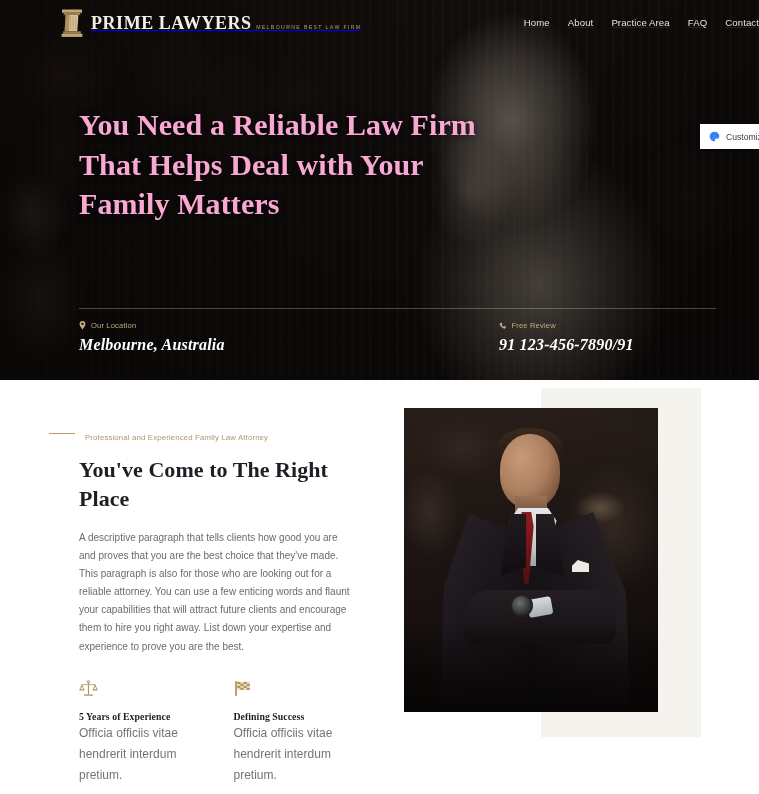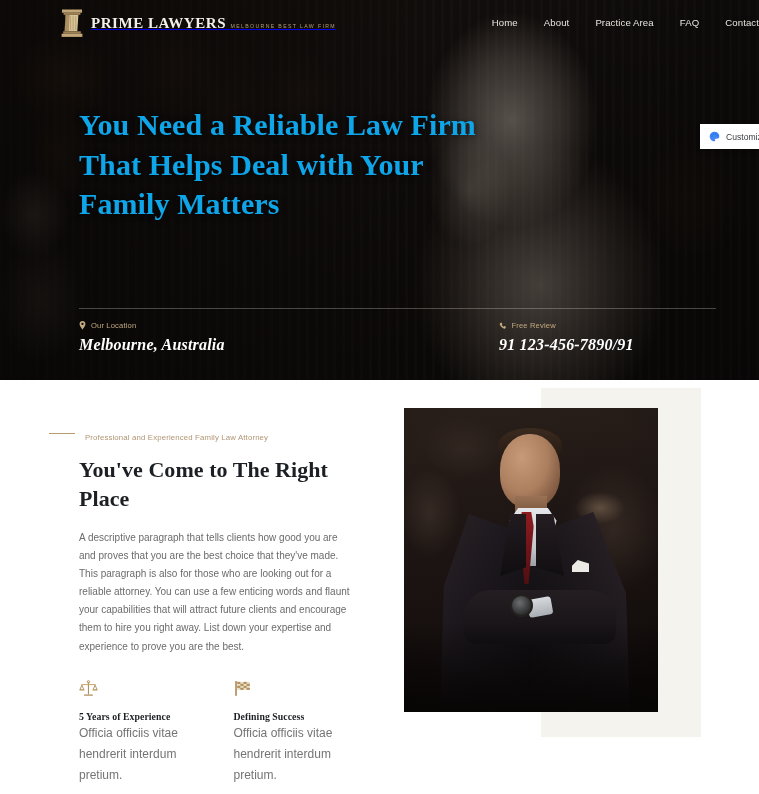--- a/index.html
+++ b/index.html
@@ -55,30 +55,31 @@
   .navbar {
     display:flex; align-items:center;
     height:45px;
     padding-left:60px; padding-right:0;
   }
   .logo { display:flex; align-items:center; gap:7px; }
   .logo-mark { width:24px; height:30px; display:block; }
   .logo-text { line-height:1; }
   .logo-name {
     font-family:"Liberation Serif", serif;
-    font-size:15px; font-weight:700; letter-spacing:0.55px;
+    font-size:18px; font-weight:700; letter-spacing:0.55px;
     color:#f2efe9; white-space:nowrap;
   }
   .logo-sub {
     font-size:5.2px; letter-spacing:1.35px; font-weight:400;
     color:#b99f76; margin-top:2.5px; white-space:nowrap;
   }
   .nav-links {
-    display:flex; align-items:center; gap:26px;
+    display:flex; align-items:center; gap:18px;
     margin-left:auto;
+    text-decoration:underline;
   }
   .nav-links a {
     font-size:9.6px; color:#e7e4df; text-decoration:none;
     letter-spacing:0.1px; white-space:nowrap;
   }
   .cta-btn {
     margin-left:32px; margin-right:0;
     background:#b79b6e; color:#ffffff;
     font-size:8.2px; font-weight:700; letter-spacing:0.7px;
     border:none; cursor:pointer;
@@ -91,21 +92,21 @@
   .hero-copy { padding-left:49px; margin-top:60px; }
   .eyebrow { display:flex; align-items:center; gap:10px; }
   .eyebrow .rule { width:26px; height:1px; background:#b79b6e; display:block; }
   .eyebrow .txt {
     font-size:8.6px; color:#c0a77f; letter-spacing:0.25px; white-space:nowrap;
   }
   .hero-title {
     margin-top:15px; margin-left:30px;
     font-family:"Liberation Serif", serif;
     font-size:30px; font-weight:700; line-height:1.32;
-    color:#0ea5e9; letter-spacing:0.1px;
+    color:#f9a8d4; letter-spacing:0.1px;
     text-shadow:0 1px 6px rgba(0,0,0,0.55);
   }
 
   
   .hero-foot {
     position:absolute; left:79px; right:43px; bottom:26px;
   }
   .hero-foot .divider {
     height:1px; background:rgba(225,218,205,0.30); margin-bottom:12px;
   }

